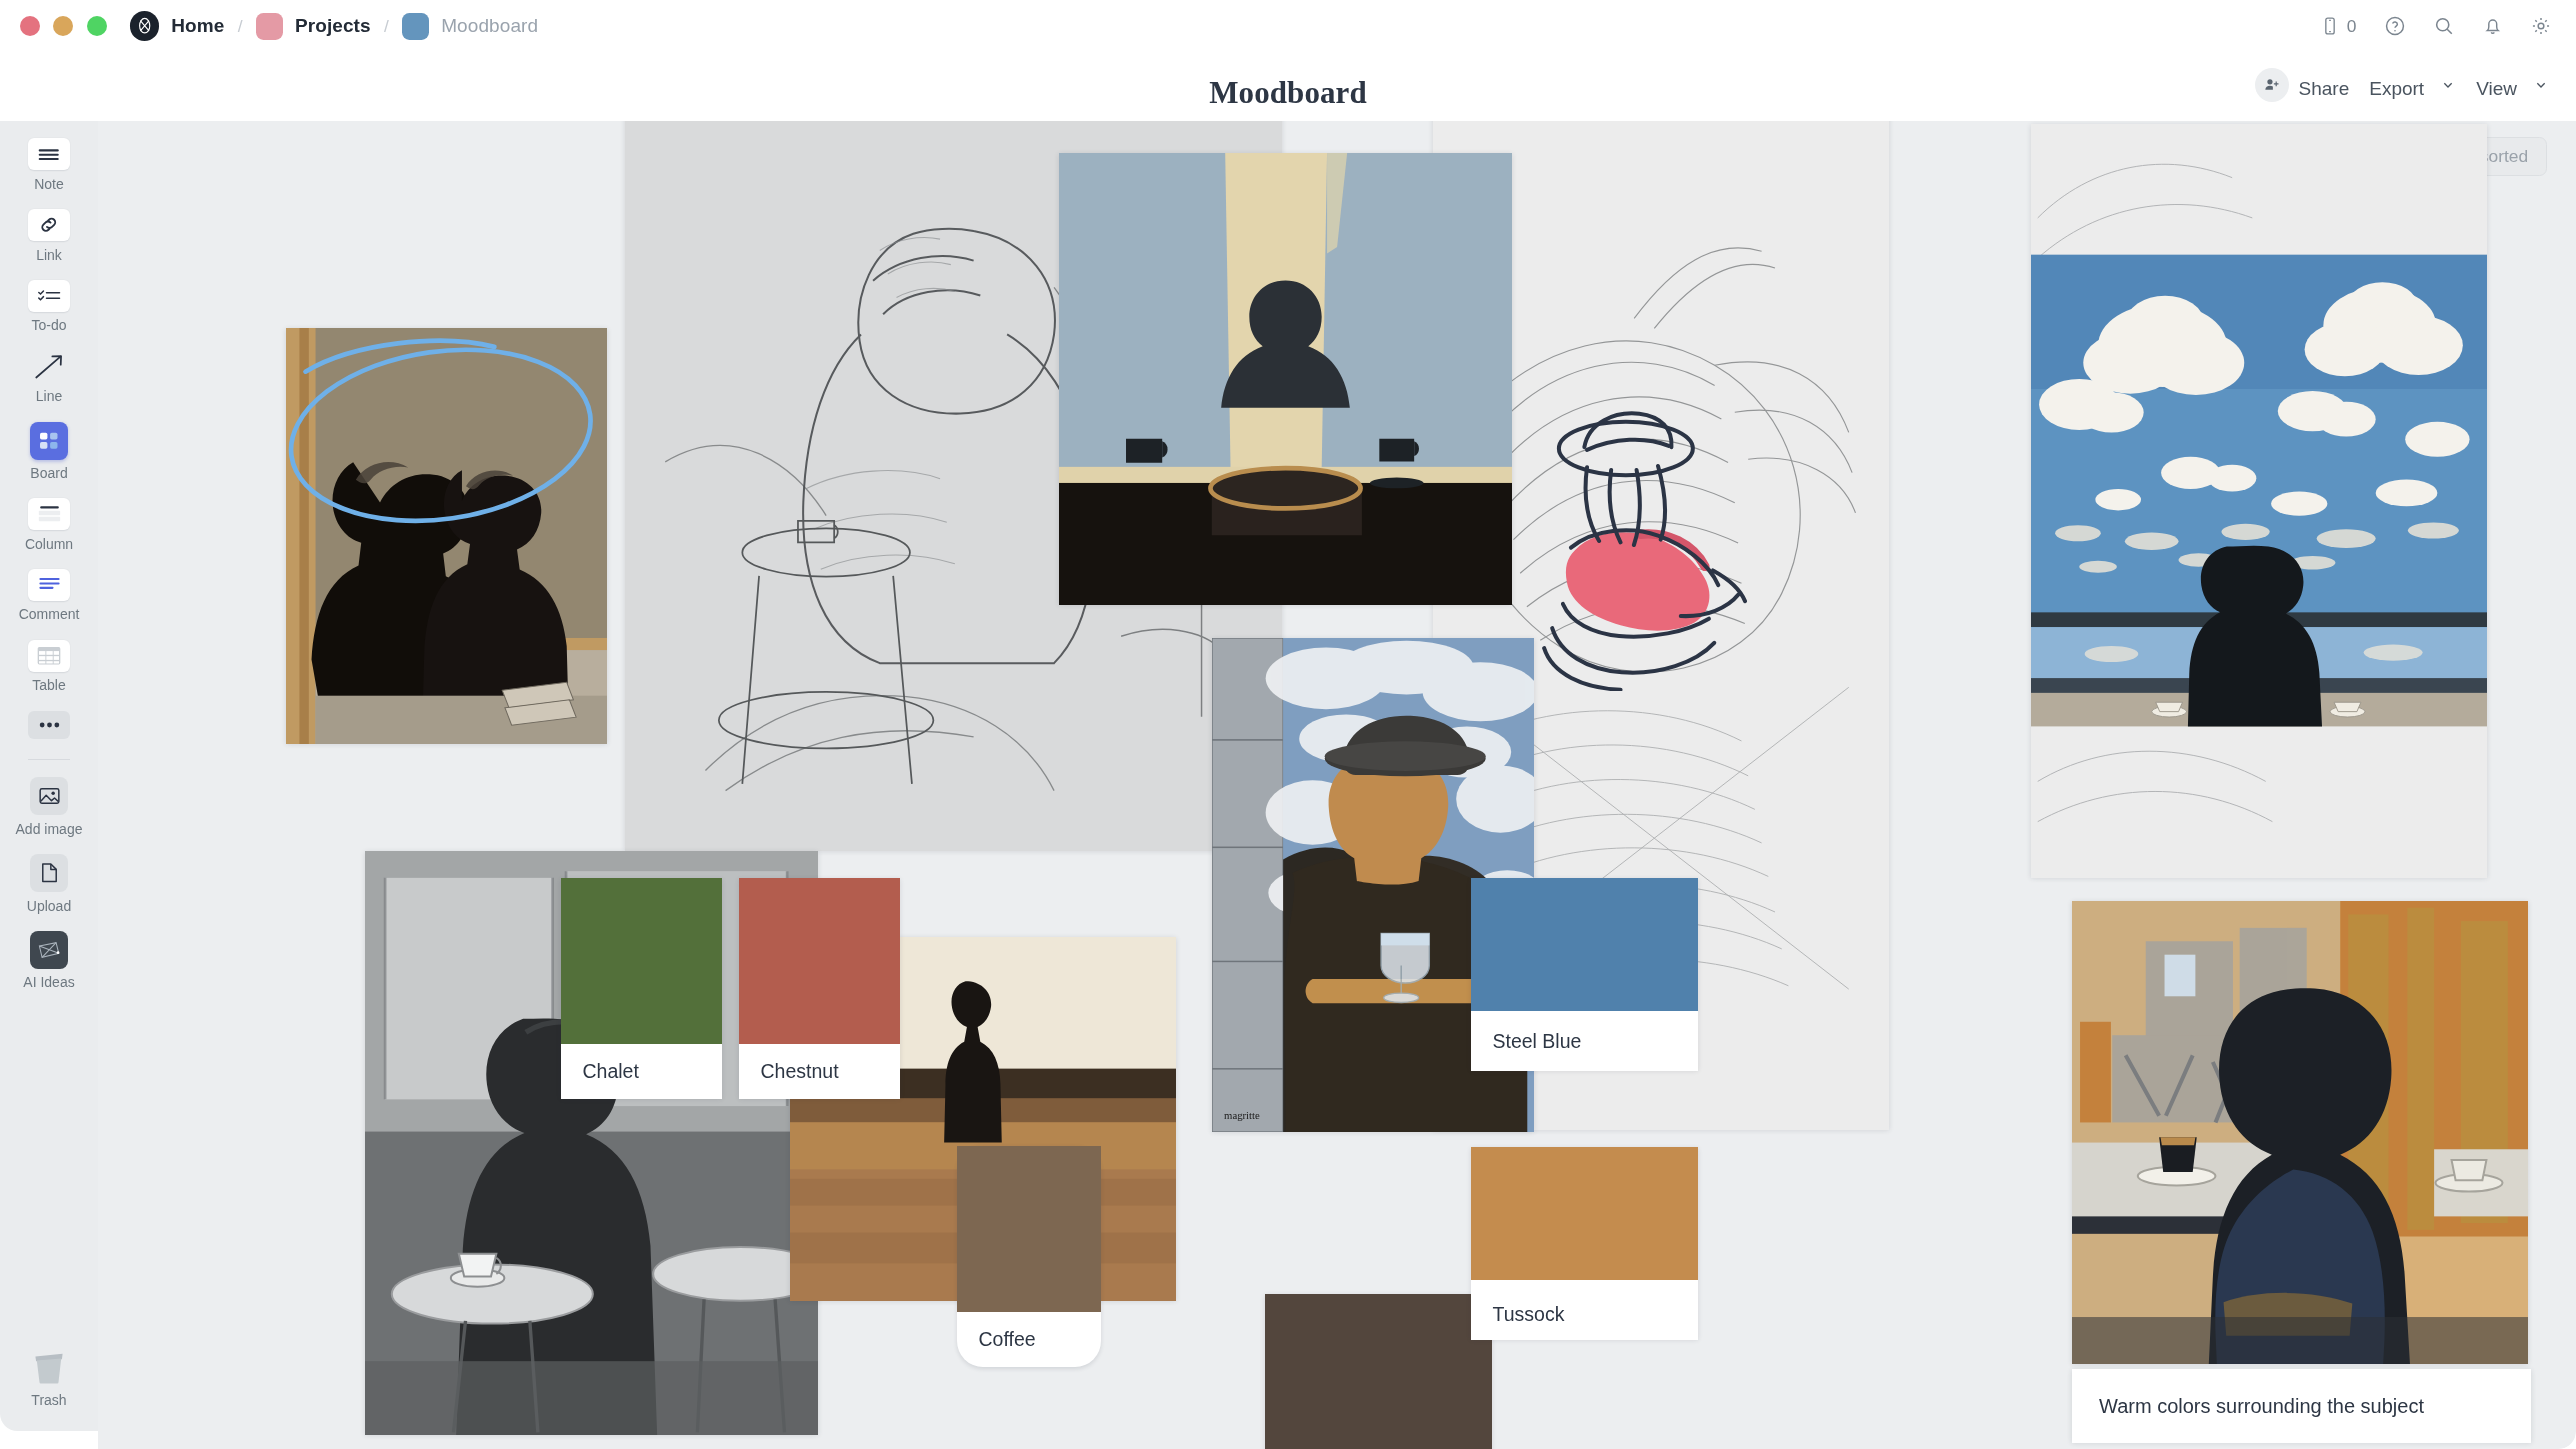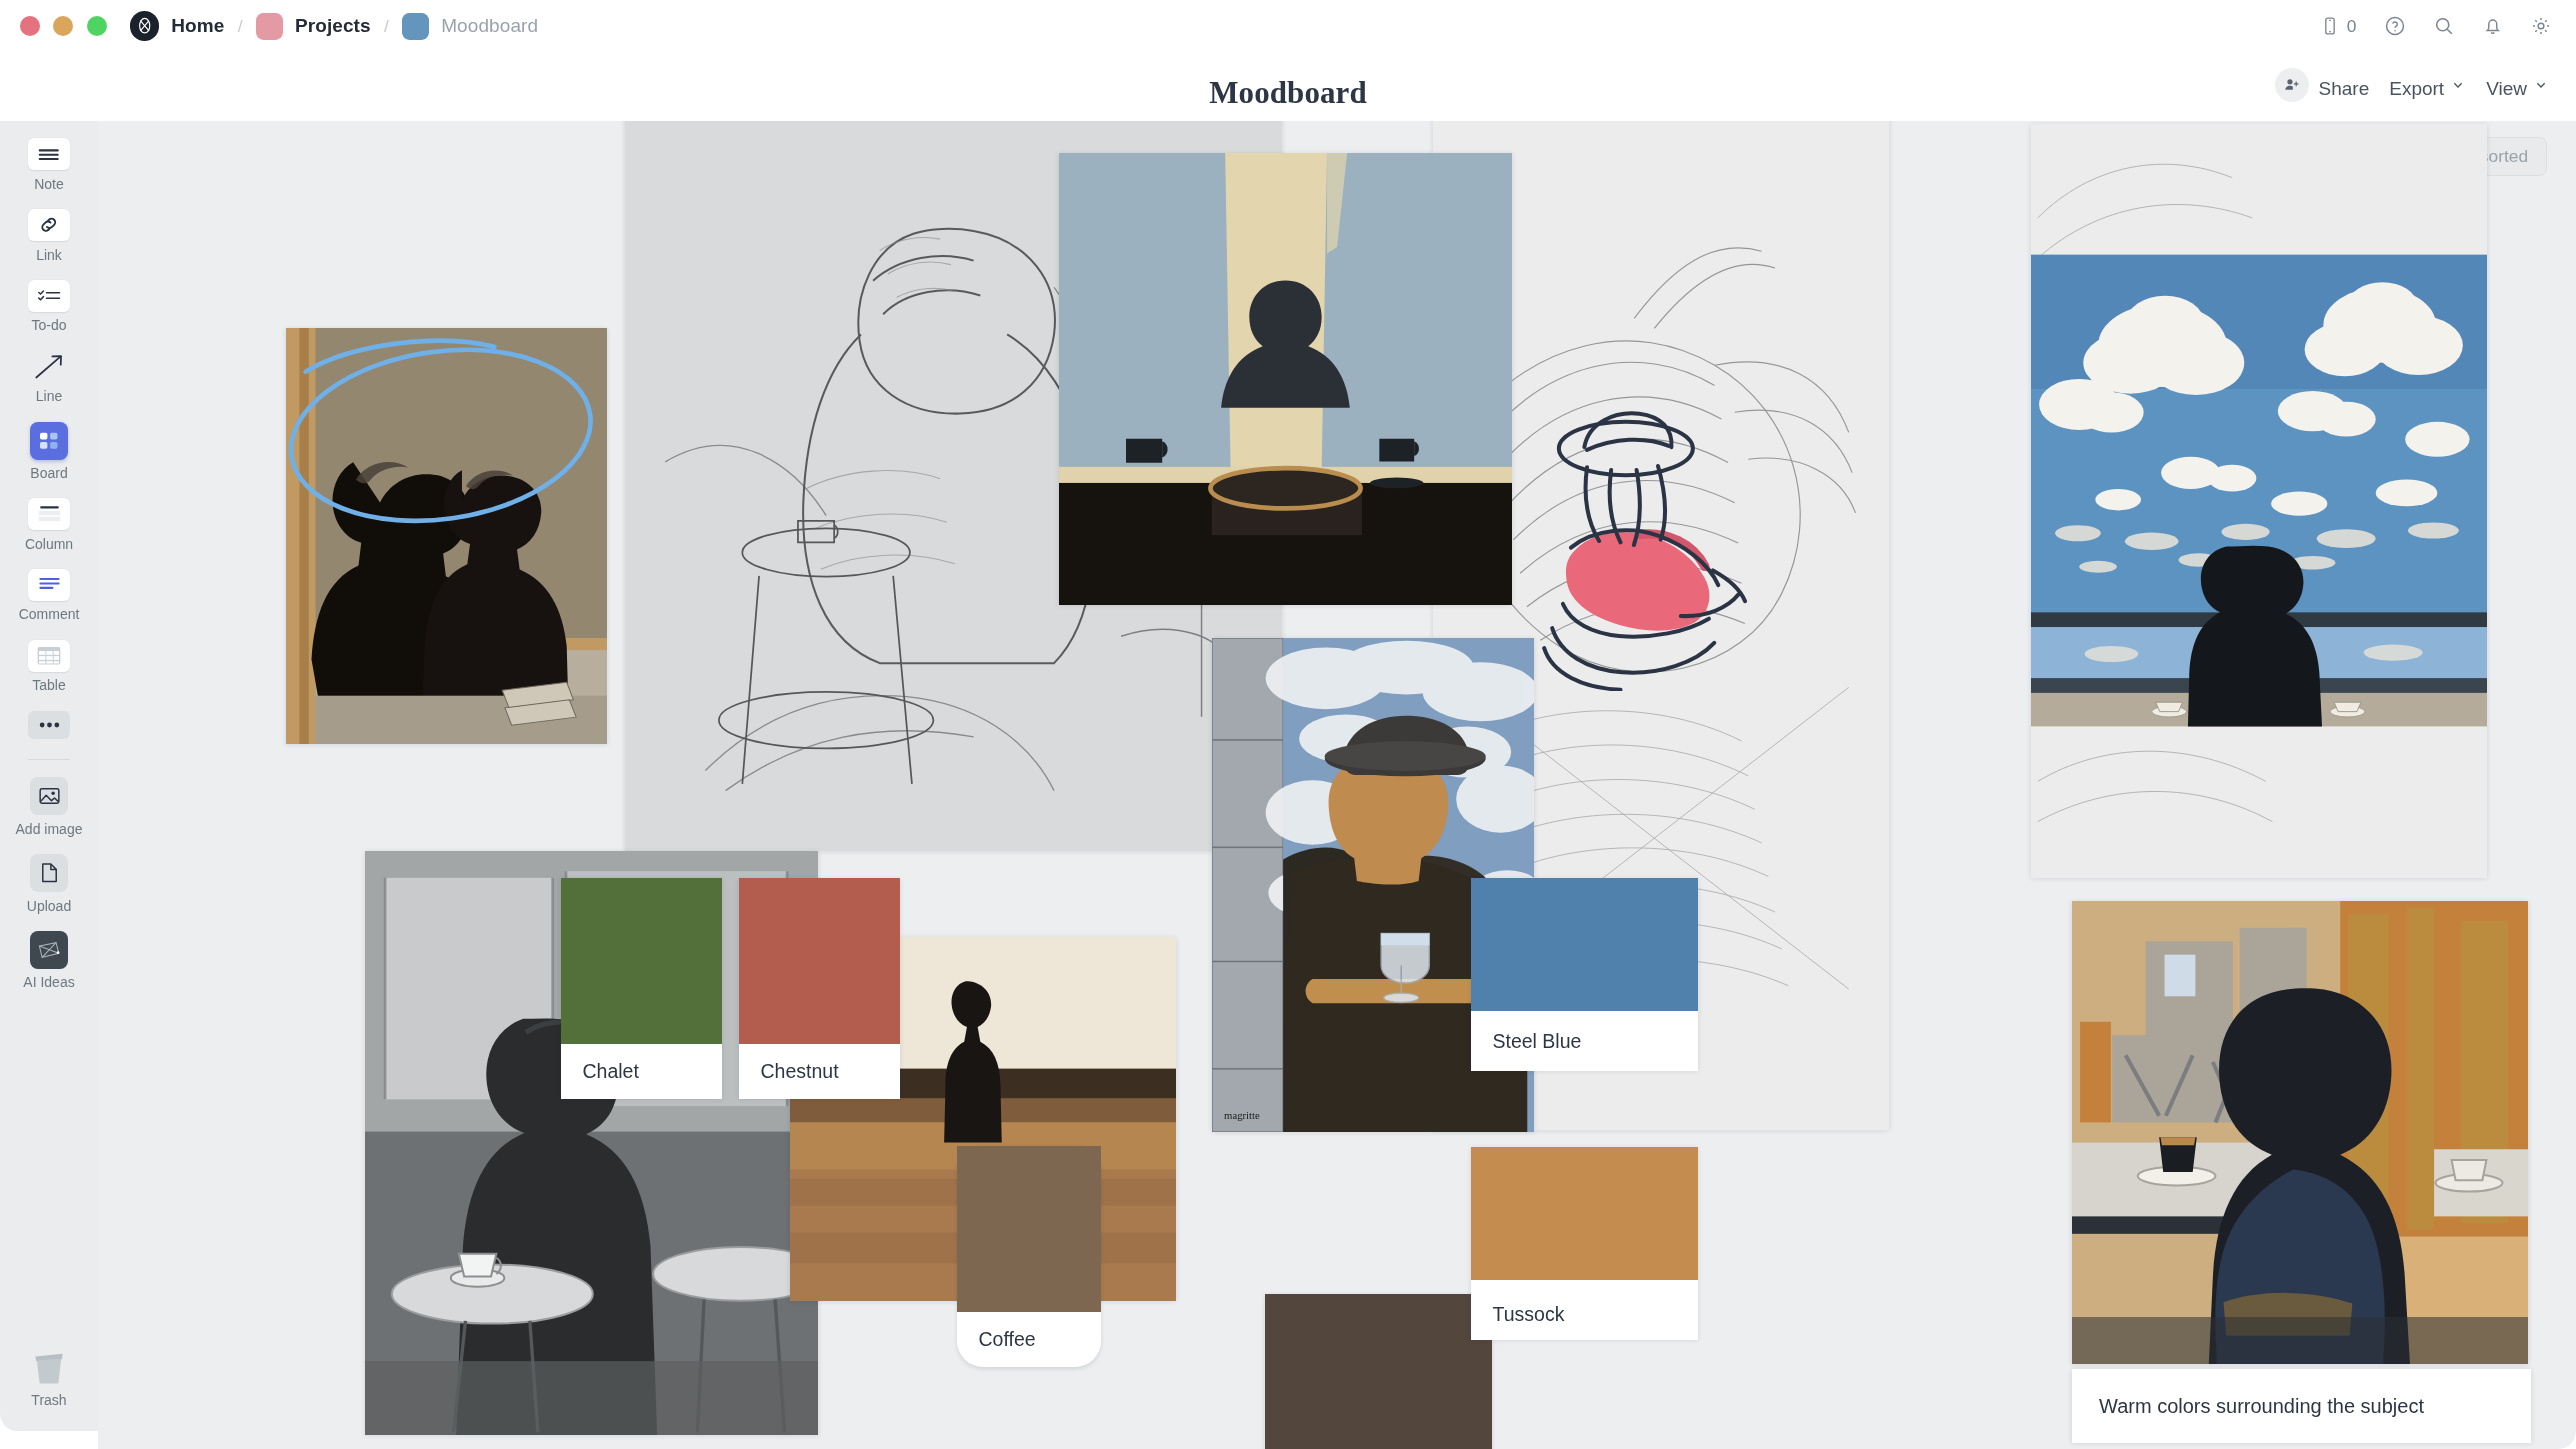--- a/index.html
+++ b/index.html
@@ -63,21 +63,21 @@
   .titlerow-right {
     position: absolute; right: 27px; top: 16px;
     display: flex; align-items: center; gap: 20px;
   }
   .share-group { display: flex; align-items: center; gap: 9.4px; }
   .share-circle {
     width: 34px; height: 34px; border-radius: 50%;
     background: #eceef0; display: flex; align-items: center; justify-content: center;
   }
   .tr-label { font-size: 19px; color: #4a545f; margin-top: 8px; }
-  .menu-btn { display: flex; align-items: center; gap: 6px; }
+  .menu-btn { display: flex; align-items: center; gap: 16px; }
 
   
   .sidebar {
     position: absolute; left: 0; top: 121px; width: 98px; height: 1310px;
     background: #eaecee;
     border-bottom-left-radius: 17.4px;
   }
   .side-tools { padding-top: 17.4px; display: flex; flex-direction: column; align-items: center; }
   .tool { display: flex; flex-direction: column; align-items: center; margin-bottom: 17.4px; width: 100%; }
   .tool-ico {

